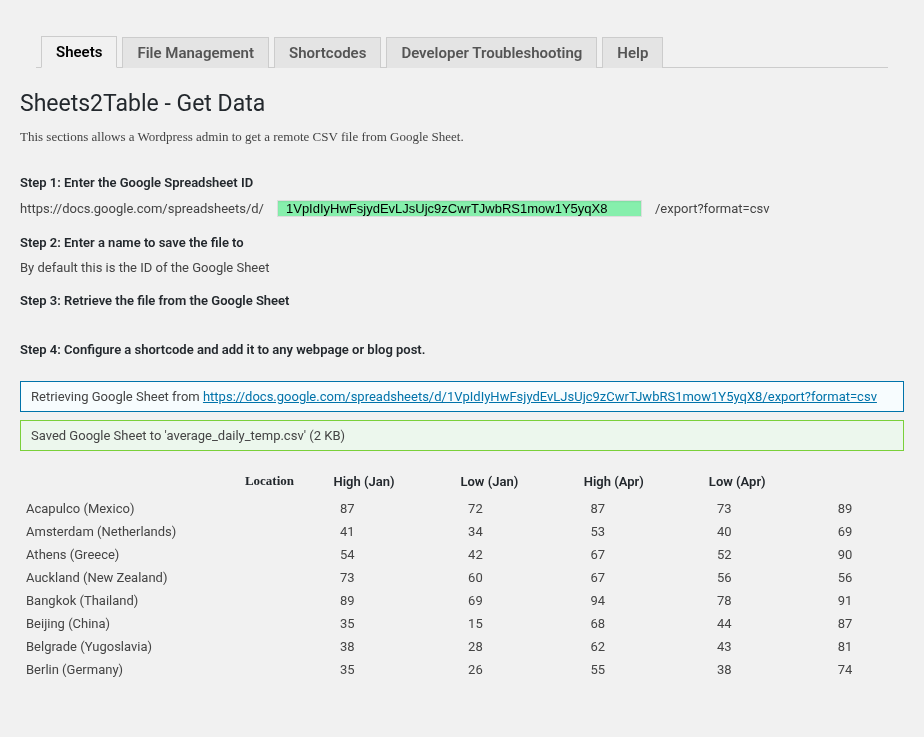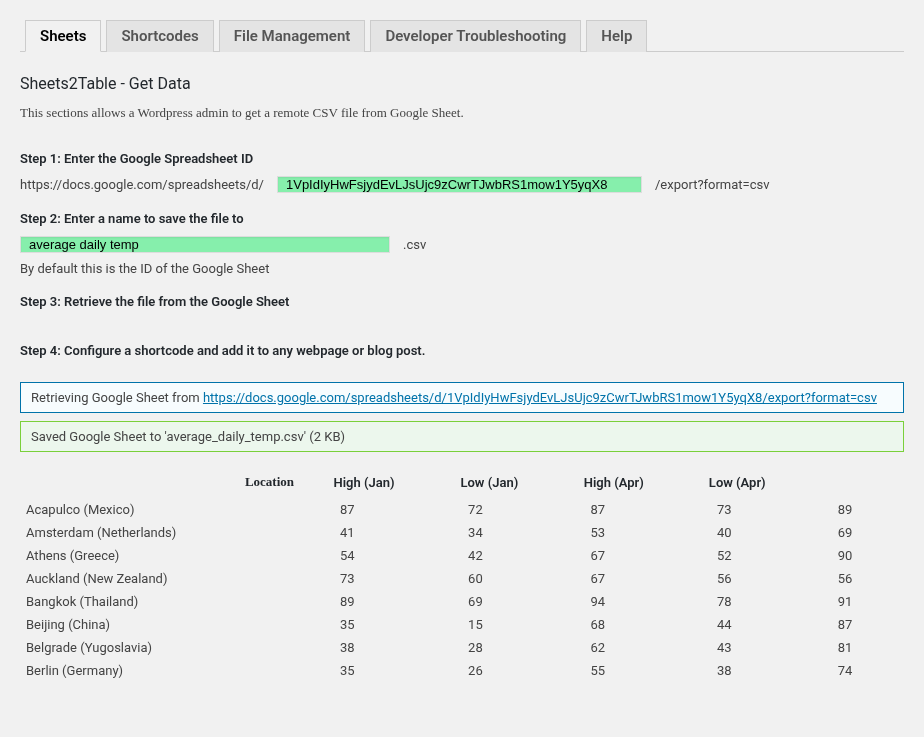--- a/index.html
+++ b/index.html
@@ -9,43 +9,44 @@
       color: #444;
       background: #f1f1f1;
       padding: 0;
     }
     .wrap {
       padding: 10px 20px 20px 20px;
     }
     .nav-tabs {
       display: flex;
       border-bottom: 1px solid #ccc;
-      margin: 0;
+      margin: 16px;
       padding-top: 9px;
+      align-items: flex-end;
     }
     .nav-tab {
       border: 1px solid #ccc;
       border-bottom: none;
       background: #e4e4e4;
       color: #555;
       padding: 6px 14px;
       margin-left: 5px;
       font-size: 15px;
       font-weight: 600;
       cursor: pointer;
       position: relative;
       top: 1px;
     }
     .nav-tab.active {
       background: #f1f1f1;
       color: #000;
       border-bottom: 1px solid #f1f1f1;
     }
     h1.page-title {
-      font-size: 16px;
+      font-size: 23px;
       font-weight: 400;
       color: #23282d;
       margin: 22px 0 12px 0;
     }
     .desc {
       font-size: 13px;
       color: #444;
       margin-bottom: 30px;
       font-family: Liberation Serif, serif;
     }
@@ -131,42 +132,38 @@
     }
     table.data-table td.loc { width: 280px; }
   </style>
 </head>
 <body>
 
 <div class="wrap">
 
   <div class="nav-tabs" id="tab-bar">
       <div class="nav-tab active">Sheets</div>
+      <div class="nav-tab">File Management</div>
       <div class="nav-tab">Shortcodes</div>
-      <div class="nav-tab">File Management</div>
       <div class="nav-tab">Developer Troubleshooting</div>
       <div class="nav-tab">Help</div>
     </div>
 
   <h1 class="page-title">Sheets2Table - Get Data</h1>
 
   <p class="desc">This sections allows a Wordpress admin to get a remote CSV file from Google Sheet.</p>
 
   <div class="step-label">Step 1: Enter the Google Spreadsheet ID</div>
   <div class="inline-row">
     <span>https://docs.google.com/spreadsheets/d/</span>
     <input type="text" class="text-input input-id" value="1VpIdIyHwFsjydEvLJsUjc9zCwrTJwbRS1mow1Y5yqX8" style="">
     <span>/export?format=csv</span>
   </div>
 
   <div class="step-label">Step 2: Enter a name to save the file to</div>
-  <div class="inline-row">
-    <input type="text" class="text-input input-name" value="average daily temp" style="">
-    <span>.csv</span>
-  </div>
   <div class="hint">By default this is the ID of the Google Sheet</div>
 
   <div class="step-label">Step 3: Retrieve the file from the Google Sheet</div>
 
   <div class="step-label" style="margin-top:34px;">Step 4: Configure a shortcode and add it to any webpage or blog post.</div>
 
   <div class="notice notice-info" style="margin-top:24px;">
     <span>Retrieving Google Sheet from </span><a href="#">https://docs.google.com/spreadsheets/d/1VpIdIyHwFsjydEvLJsUjc9zCwrTJwbRS1mow1Y5yqX8/export?format=csv</a>
   </div>
 

